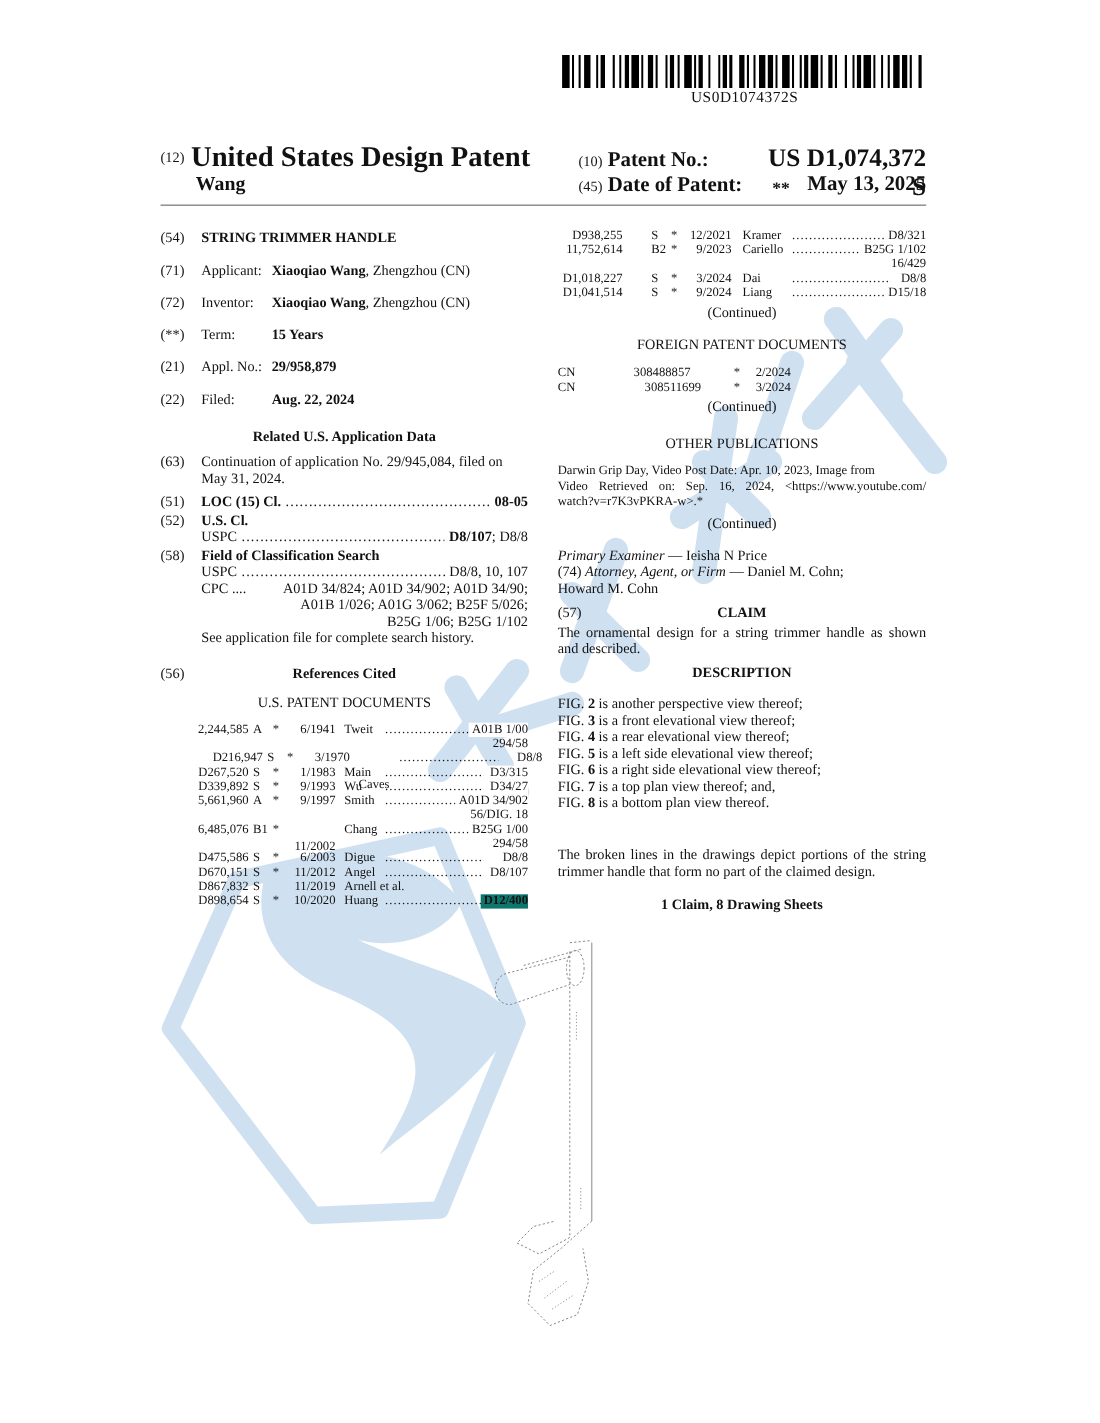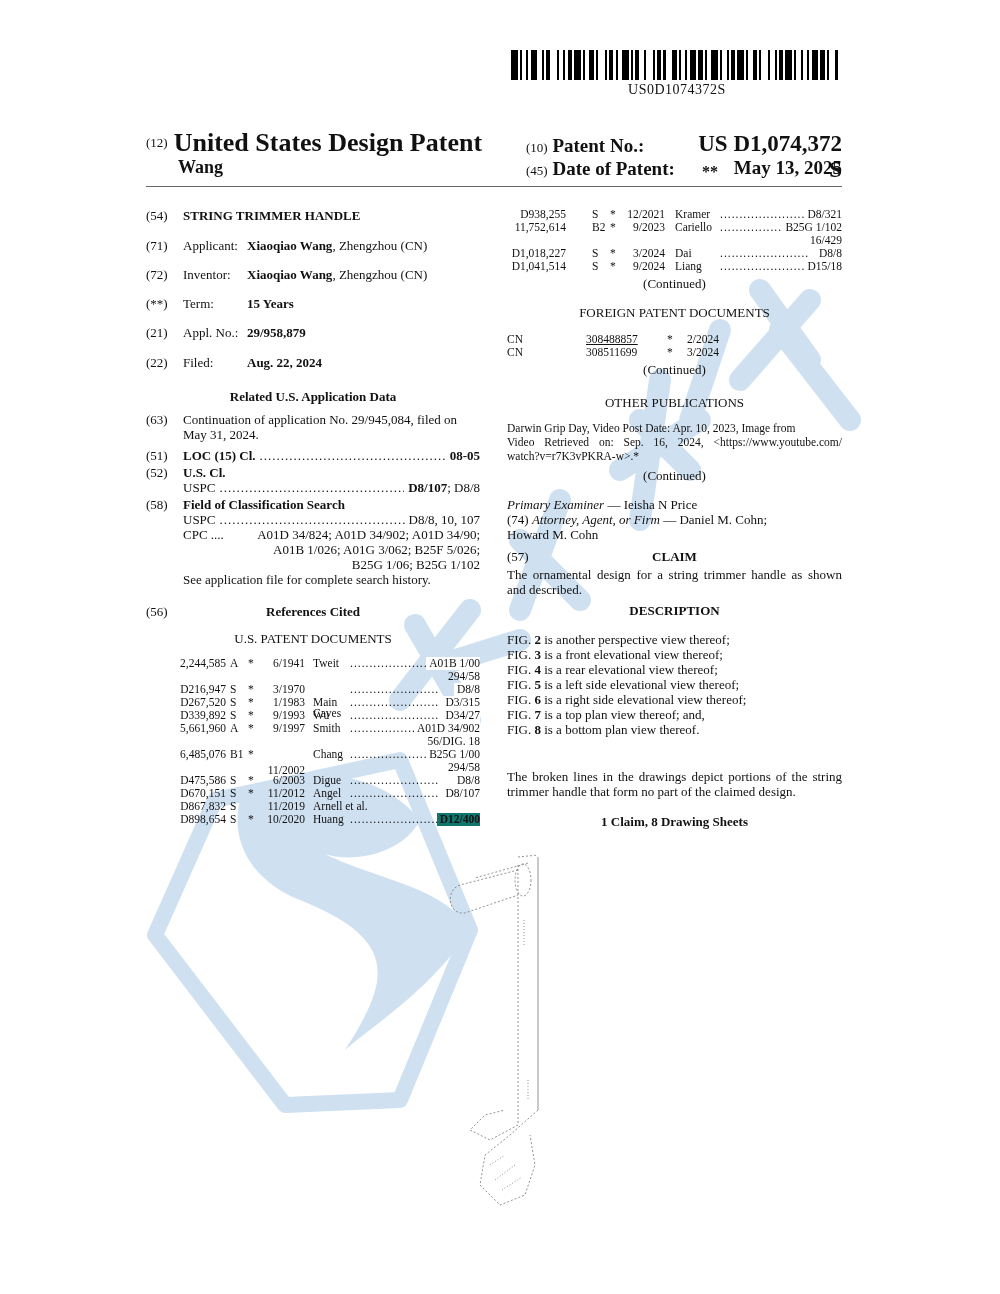--- a/index.html
+++ b/index.html
@@ -276,21 +276,21 @@
       <span class="c2" style="left: 230px;">A</span>
       <span class="c3" style="left: 248px;">*</span>
       <span class="c4" style="left: 255px; width: 50px;">6/1941</span>
       <span class="c5" style="left: 313px;">Tweit</span>
       <span class="c5" style="left: 350px; width: 90px; overflow: hidden; letter-spacing: 1px;">......................................................</span>
       <span class="c6" style="right: 20px; background: rgb(255, 255, 255); padding-left: 3px;">A01B 1/00</span>
     </div>
     <div style="position: absolute; top: 13px; left: 0px; width: 100%;">
       <span class="c6" style="right: 20px;">294/58</span>
     </div>
-    <div style="position: absolute; top: 26px; left: 0px; width: 100%; height: 13px;">
+    <div style="position: absolute; top: 26px; left: 13px; width: 100%; height: 13px;">
       <span class="c1" style="left: 160px; width: 66px;">D216,947</span>
       <span class="c2" style="left: 230px;">S</span>
       <span class="c3" style="left: 248px;">*</span>
       <span class="c4" style="left: 255px; width: 50px;">3/1970</span>
       <span class="c5" style="left: 313px; margin-top: 24px;">Caves</span>
       <span class="c5" style="left: 350px; width: 90px; overflow: hidden; letter-spacing: 1px;">......................................................</span>
       <span class="c6" style="right: 20px; background: rgb(255, 255, 255); padding-left: 3px;">D8/8</span>
     </div>
     <div style="position: absolute; top: 39px; left: 0px; width: 100%; height: 13px;">
       <span class="c1" style="left: 160px; width: 66px;">D267,520</span>
@@ -411,21 +411,21 @@
       <span class="c6" style="right: 158px; background: rgb(255, 255, 255); padding-left: 3px;">D15/18</span>
     </div>
   </div>
 
 <div class="rc">
   <div class="abs center" style="top:276px;left:507px;width:335px;">(Continued)</div>
   <div class="abs center" style="top:305px;left:507px;width:335px;">FOREIGN PATENT DOCUMENTS</div>
   <div class="abs" style="top:333px;left:507px;width:335px;font-size:11.5px;line-height:13px;">
     <div style="position:relative;height:13px;">
       <span class="abs" style="left:0;">CN</span>
-      <span class="abs" style="left:79px;text-decoration:underline;">308488857</span>
+      <span class="abs" style="left:69px;">308488857</span>
       <span class="abs" style="left:160px;">*</span>
       <span class="abs" style="left:180px;">2/2024</span>
     </div>
     <div style="position:relative;height:13px;">
       <span class="abs" style="left:0;">CN</span>
       <span class="abs" style="left:79px;">308511699</span>
       <span class="abs" style="left:160px;">*</span>
       <span class="abs" style="left:180px;">3/2024</span>
     </div>
   </div>

